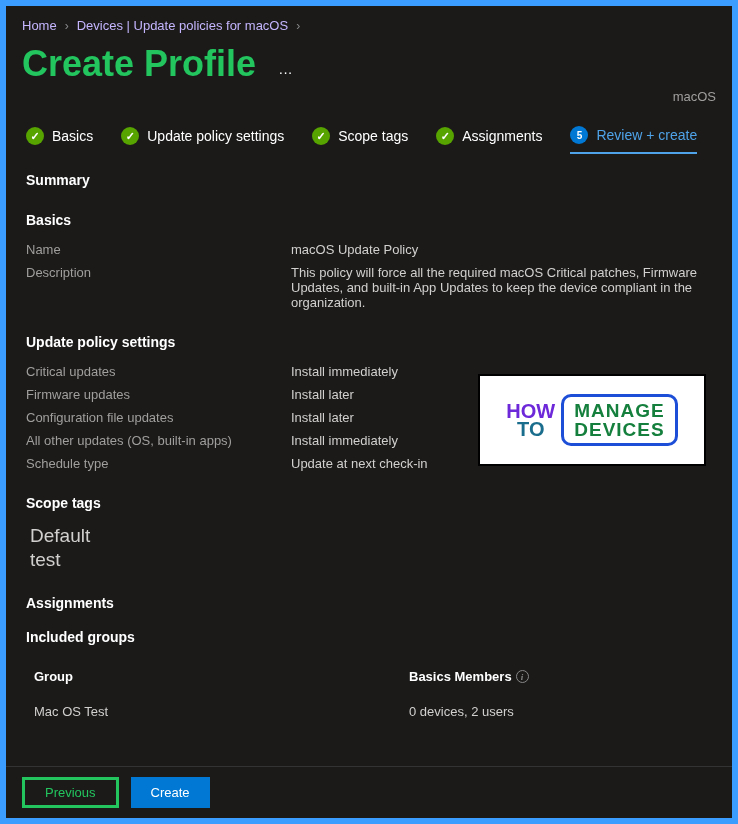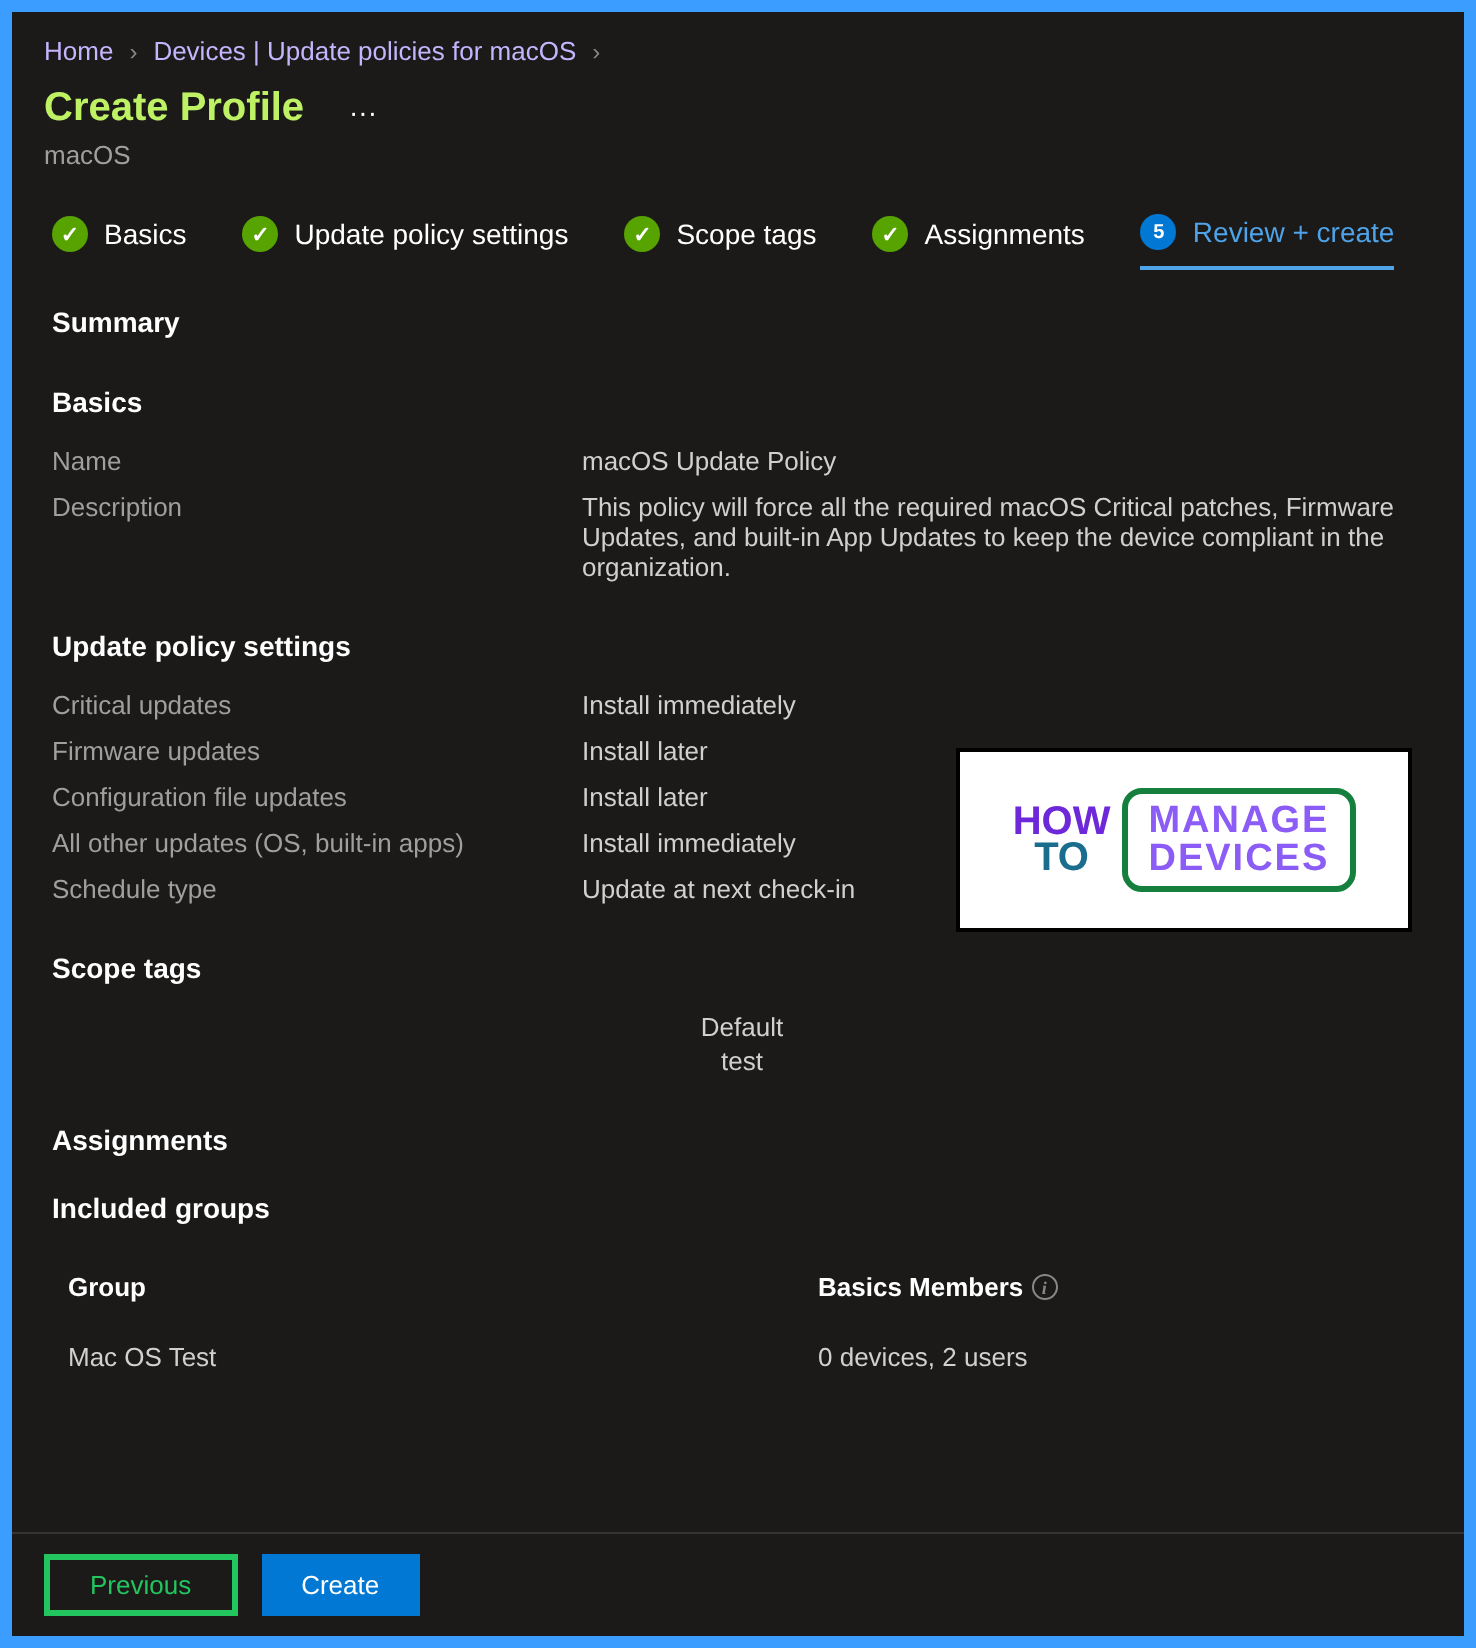--- a/index.html
+++ b/index.html
@@ -35,36 +35,37 @@
       cursor: pointer;
     }
     .breadcrumb .chevron {
       color: #888;
       font-size: 12px;
     }
     .page-header {
       padding: 2px 16px 4px;
     }
     .page-title {
-      color: #bef264;
-      font-size: 20px;
+      color: #22c55e;
+      font-size: 36px;
       font-weight: 600;
       display: inline-block;
     }
     .more-dots {
       color: #fff;
       margin-left: 18px;
       font-size: 14px;
       cursor: pointer;
       vertical-align: middle;
     }
     .subtitle {
       padding: 0 16px 18px;
       font-size: 13px;
       color: #a19f9d;
+      text-align: right;
     }
     .tabs {
       display: flex;
       gap: 28px;
       padding: 0 20px;
       border-bottom: none;
     }
     .tab {
       display: flex;
       align-items: center;
@@ -127,25 +128,24 @@
       width: 265px;
       color: #a19f9d;
       flex-shrink: 0;
     }
     .field-value {
       color: #d2d0ce;
       flex: 1;
       padding-right: 10px;
     }
     .scope-tag {
-      font-size: 13px;
+      font-size: 19px;
       color: #d2d0ce;
       padding-left: 4px;
       margin-bottom: 2px;
-      text-align: center;
     }
     .table-header {
       display: flex;
       padding: 10px 8px;
       border-bottom: none;
       font-size: 13px;
       font-weight: 600;
       color: #fff;
     }
     .table-header .col1 {
@@ -199,30 +199,30 @@
     .wm-howto {
       font-family: Arial, sans-serif;
       font-weight: 900;
       font-size: 20px;
       line-height: 0.9;
       text-align: center;
     }
     .wm-how { color: #6d28d9; }
     .wm-to { color: #1a6d8c; display: block; }
     .wm-box {
-      border: 3px solid #15803d;
+      border: 3px solid #1d4ed8;
       border-radius: 10px;
       padding: 4px 10px;
       font-family: 'Arial Narrow', Arial, sans-serif;
       font-weight: 900;
       font-size: 19px;
       line-height: 1;
       letter-spacing: 1px;
       text-align: center;
-      color: #8b5cf6;
+      color: #15803d;
     }
     .footer {
       position: absolute;
       bottom: 0;
       left: 0;
       right: 0;
       padding: 10px 16px;
       border-top: 1px solid #333;
       display: flex;
       gap: 12px;

